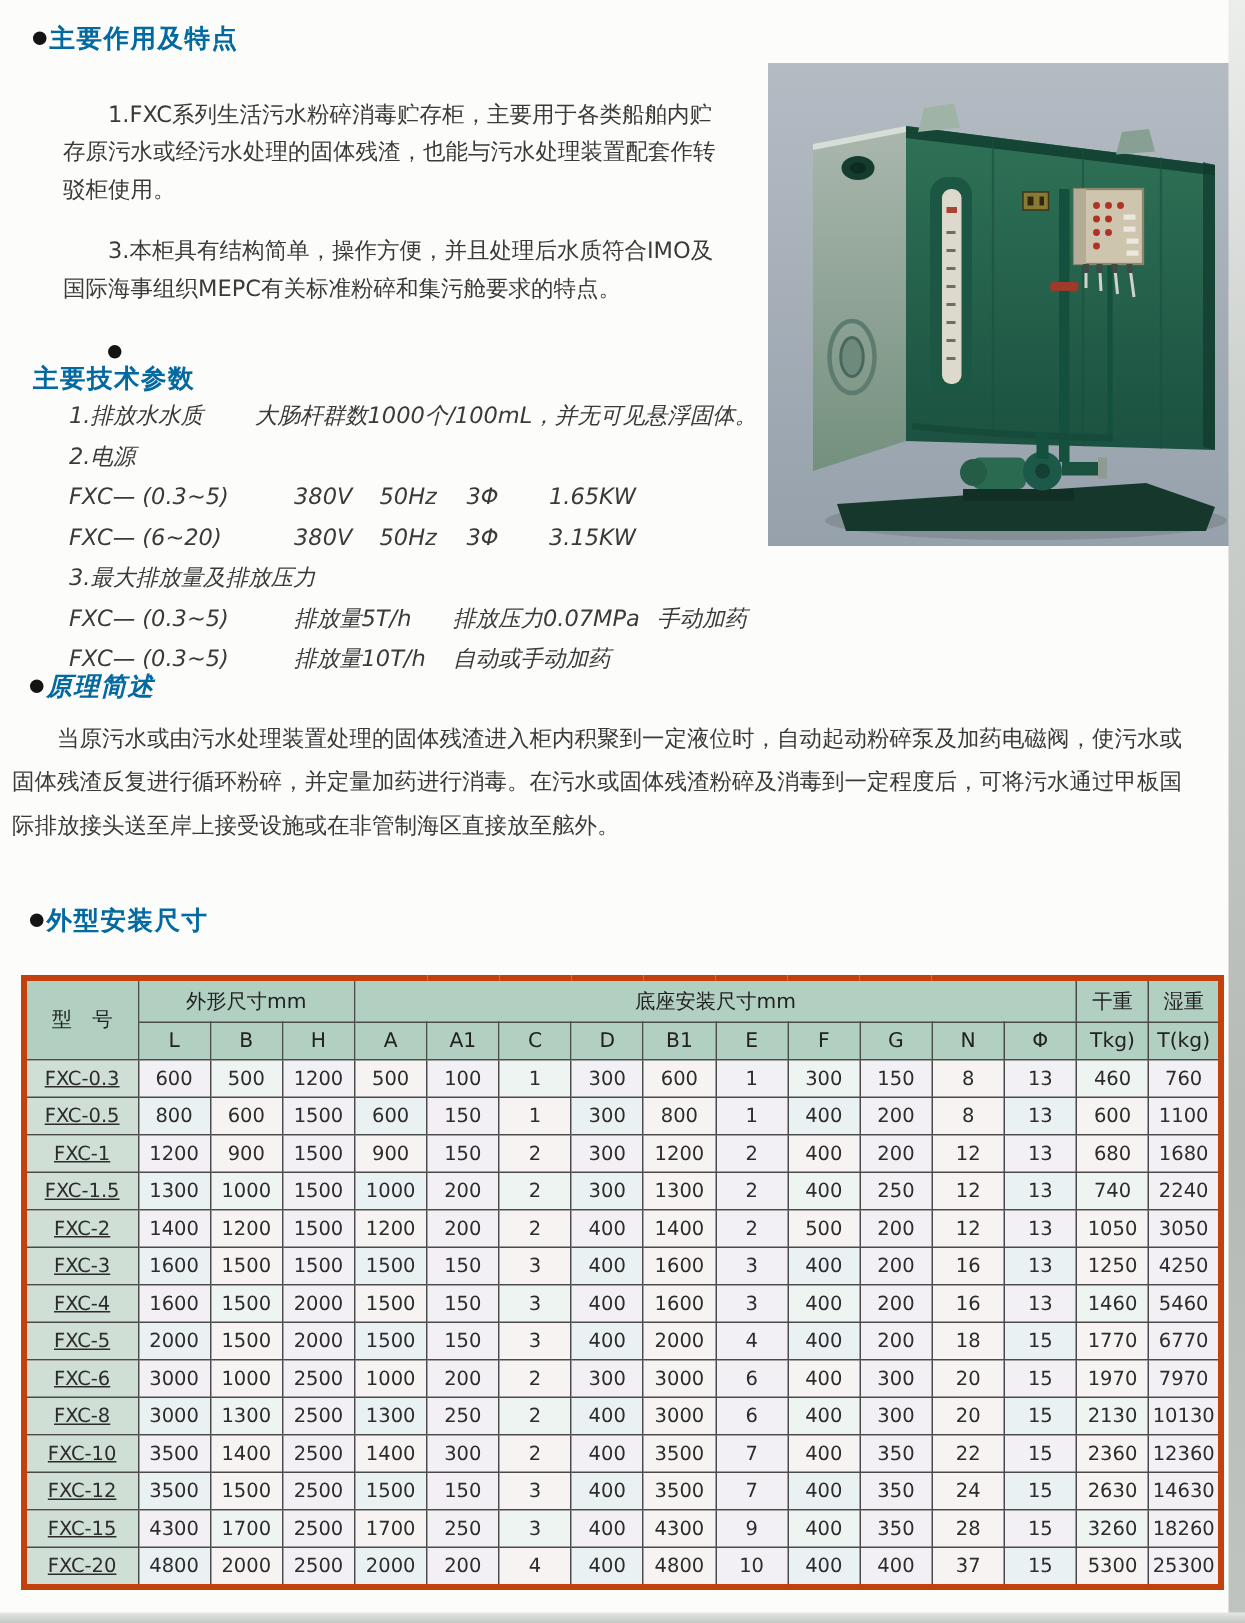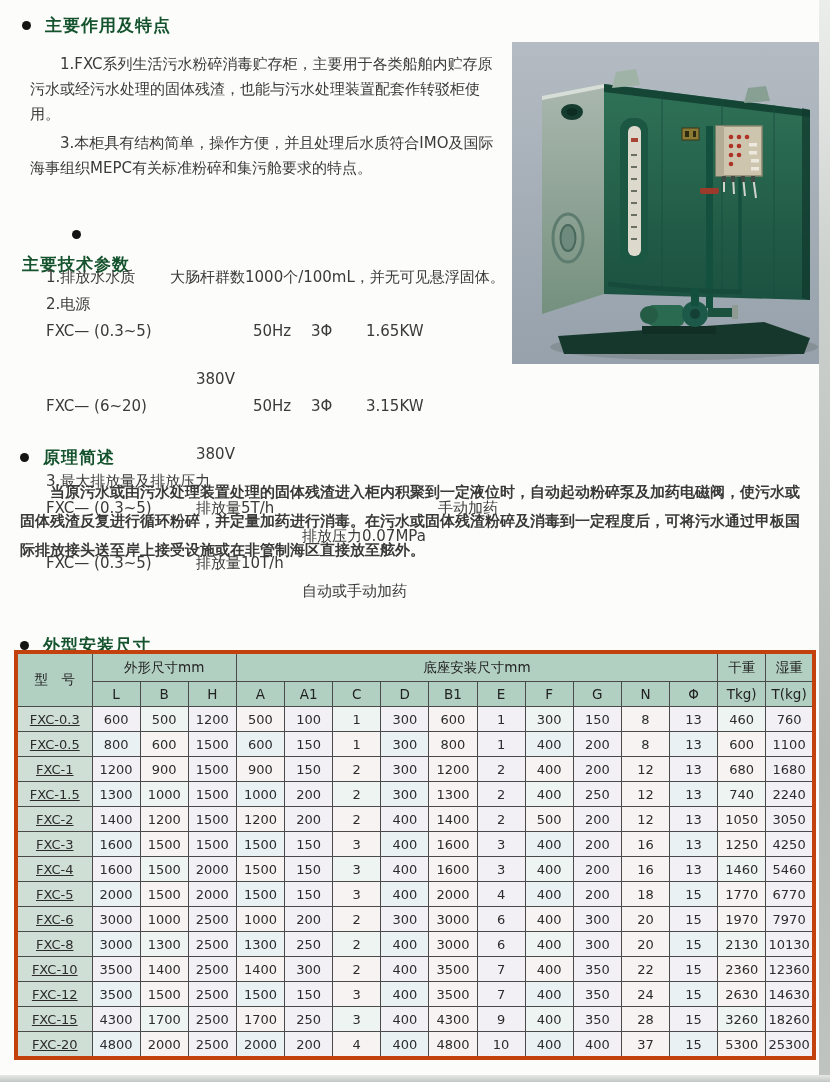--- a/index.html
+++ b/index.html
@@ -8,46 +8,46 @@
     --tank-green:#276a50;
     --photo-bg:#a4aeb8;
   }
   html,body{margin:0;padding:0;background:#e9e9e7;}
   .page{
     position:relative;width:830px;height:1082px;margin:0 auto;
     background:#fcfcfa;overflow:hidden;
     font-family:"DejaVu Sans","Liberation Sans",sans-serif;
     color:#3a3a3a;
   }
-  .sec-heading{position:absolute;display:flex;align-items:center;gap:14px;
-    font-size:17px;font-weight:bold;color:#14532d;letter-spacing:1px;}
+  .sec-heading{position:absolute;display:flex;align-items:center;gap:2px;
+    font-size:17px;font-weight:bold;color:#0369a1;letter-spacing:1px;}
   .bullet{width:9px;height:9px;border-radius:50%;background:#141414;flex:0 0 auto;}
 
   .features-text{position:absolute;left:26px;top:48px;width:478px;
     font-size:15px;line-height:25px;}
-  .features-text p{margin:4px;text-indent:2em;}
+  .features-text p{margin:16px;text-indent:2em;}
 
   .photo{position:absolute;left:512px;top:42px;width:308px;height:322px;margin:0;}
   .photo svg{display:block;width:100%;height:100%;}
 
   .params-lines{position:absolute;left:46px;top:264px;width:520px;
     font-size:15px;line-height:27px;}
   .pline{display:flex;white-space:nowrap;}
-  .pline span{display:inline-block;}
+  .pline span{display:inline-block;font-style:italic;}
   .line-head span:nth-child(1){width:124px;}
   .line-power span:nth-child(1){width:150px;}
-  .line-power span:nth-child(2){width:57px;margin-top:48px;}
+  .line-power span:nth-child(2){width:57px;}
   .line-power span:nth-child(3){width:58px;}
   .line-power span:nth-child(4){width:55px;}
   .line-flow  span:nth-child(1){width:150px;}
   .line-flow  span:nth-child(2){width:106px;}
-  .line-flow  span:nth-child(3){width:136px;margin-top:28px;}
-
-  .principle-text{position:absolute;left:20px;top:478px;width:794px;
-    font-size:15px;line-height:29px;font-weight:bold;}
+  .line-flow  span:nth-child(3){width:136px;}
+
+  .principle-text{position:absolute;left:8px;top:478px;width:794px;
+    font-size:15px;line-height:29px;}
   .principle-text p{margin:0;text-indent:2em;}
 
   .dim-table{position:absolute;left:14px;top:650px;width:802px;
     border-collapse:collapse;table-layout:fixed;
     font-size:13px;color:#2c2c2c;border:4px solid #c2410c;}
   .dim-table th,.dim-table td{
     border:1px solid #4a4a4a;text-align:center;padding:0;
     font-weight:normal;height:24px;overflow:hidden;white-space:nowrap;}
   .dim-table thead th{background:var(--hdr-green);font-size:13.5px;color:#222;}
   .dim-table thead tr:first-child th{height:27px;}
@@ -207,29 +207,29 @@
         <span>排放压力0.07MPa</span>
         <span>手动加药</span>
       </div>
       <div class="pline line-flow">
         <span>FXC— (0.3~5)</span>
         <span>排放量10T/h</span>
         <span>自动或手动加药</span>
       </div>
     </div>
 
-  <div class="sec-heading" style="left:20px;top:446px;">
+  <div class="sec-heading" style="left:20px;top:446px;font-style:italic;">
     <span class="bullet"></span>
     <span>原理简述</span>
   </div>
   <div class="principle-text">
       <p>当原污水或由污水处理装置处理的固体残渣进入柜内积聚到一定液位时，自动起动粉碎泵及加药电磁阀，使污水或固体残渣反复进行循环粉碎，并定量加药进行消毒。在污水或固体残渣粉碎及消毒到一定程度后，可将污水通过甲板国际排放接头送至岸上接受设施或在非管制海区直接放至舷外。</p>
     </div>
 
-  <div class="sec-heading" style="left:20px;top:602px;margin-top:32px;">
+  <div class="sec-heading" style="left:20px;top:602px;">
     <span class="bullet"></span>
     <span>外型安装尺寸</span>
   </div>
   <table class="dim-table">
     <colgroup>
         <col style="width:76px">
       </colgroup>
     <thead>
         <tr>
           <th rowspan="2">型　号</th>

